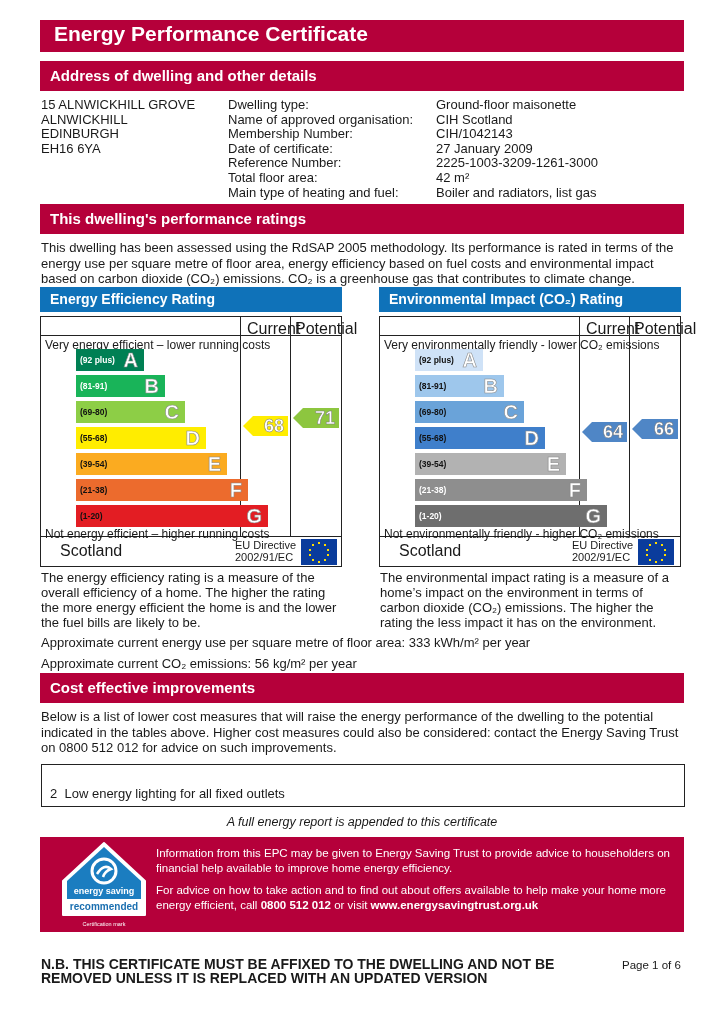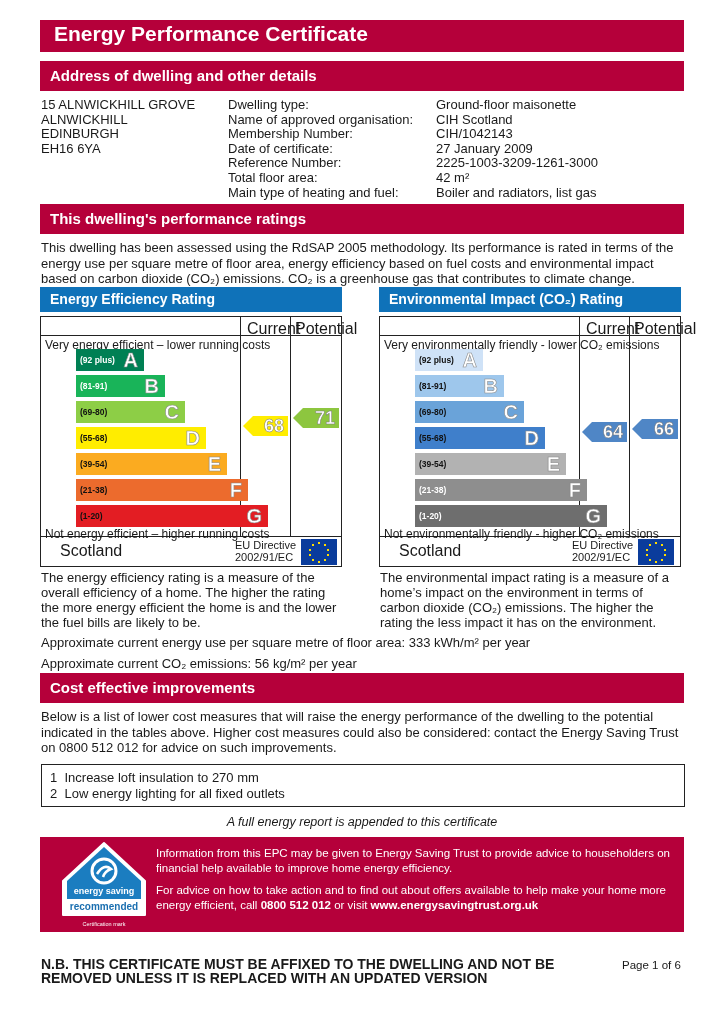--- a/index.html
+++ b/index.html
@@ -234,23 +234,20 @@
 
 <div class="abs txt" style="left:41px; top:635px;">Approximate current energy use per square metre of floor area: 333 kWh/m² per year</div>
 <div class="abs txt" style="left:41px; top:656px;">Approximate current CO₂ emissions: 56 kg/m² per year</div>
 
 <div class="redbar sec-bar" style="top:673px;">
   <span>Cost effective improvements</span>
 </div>
 <div class="para" style="top:709px;">Below is a list of lower cost measures that will raise the energy performance of the dwelling to the potential indicated in the tables above. Higher cost measures could also be considered: contact the Energy Saving Trust on 0800 512 012 for advice on such improvements.</div>
 
 <div class="improve-box">
-  <div style="top:5px;">
-    <span>1</span>&nbsp;&nbsp;<span>Increase loft insulation to 270 mm</span>
-  </div>
   <div style="top:21px;">
     <span>2</span>&nbsp;&nbsp;<span>Low energy lighting for all fixed outlets</span>
   </div>
 </div>
 
 <div class="abs" style="left:40px; top:815px; width:644px; text-align:center; font-size:12.5px; font-style:italic;">A full energy report is appended to this certificate</div>
 
 <div class="est-box">
   <div class="logo">
     <svg width="90" height="80" viewBox="0 0 90 80">

